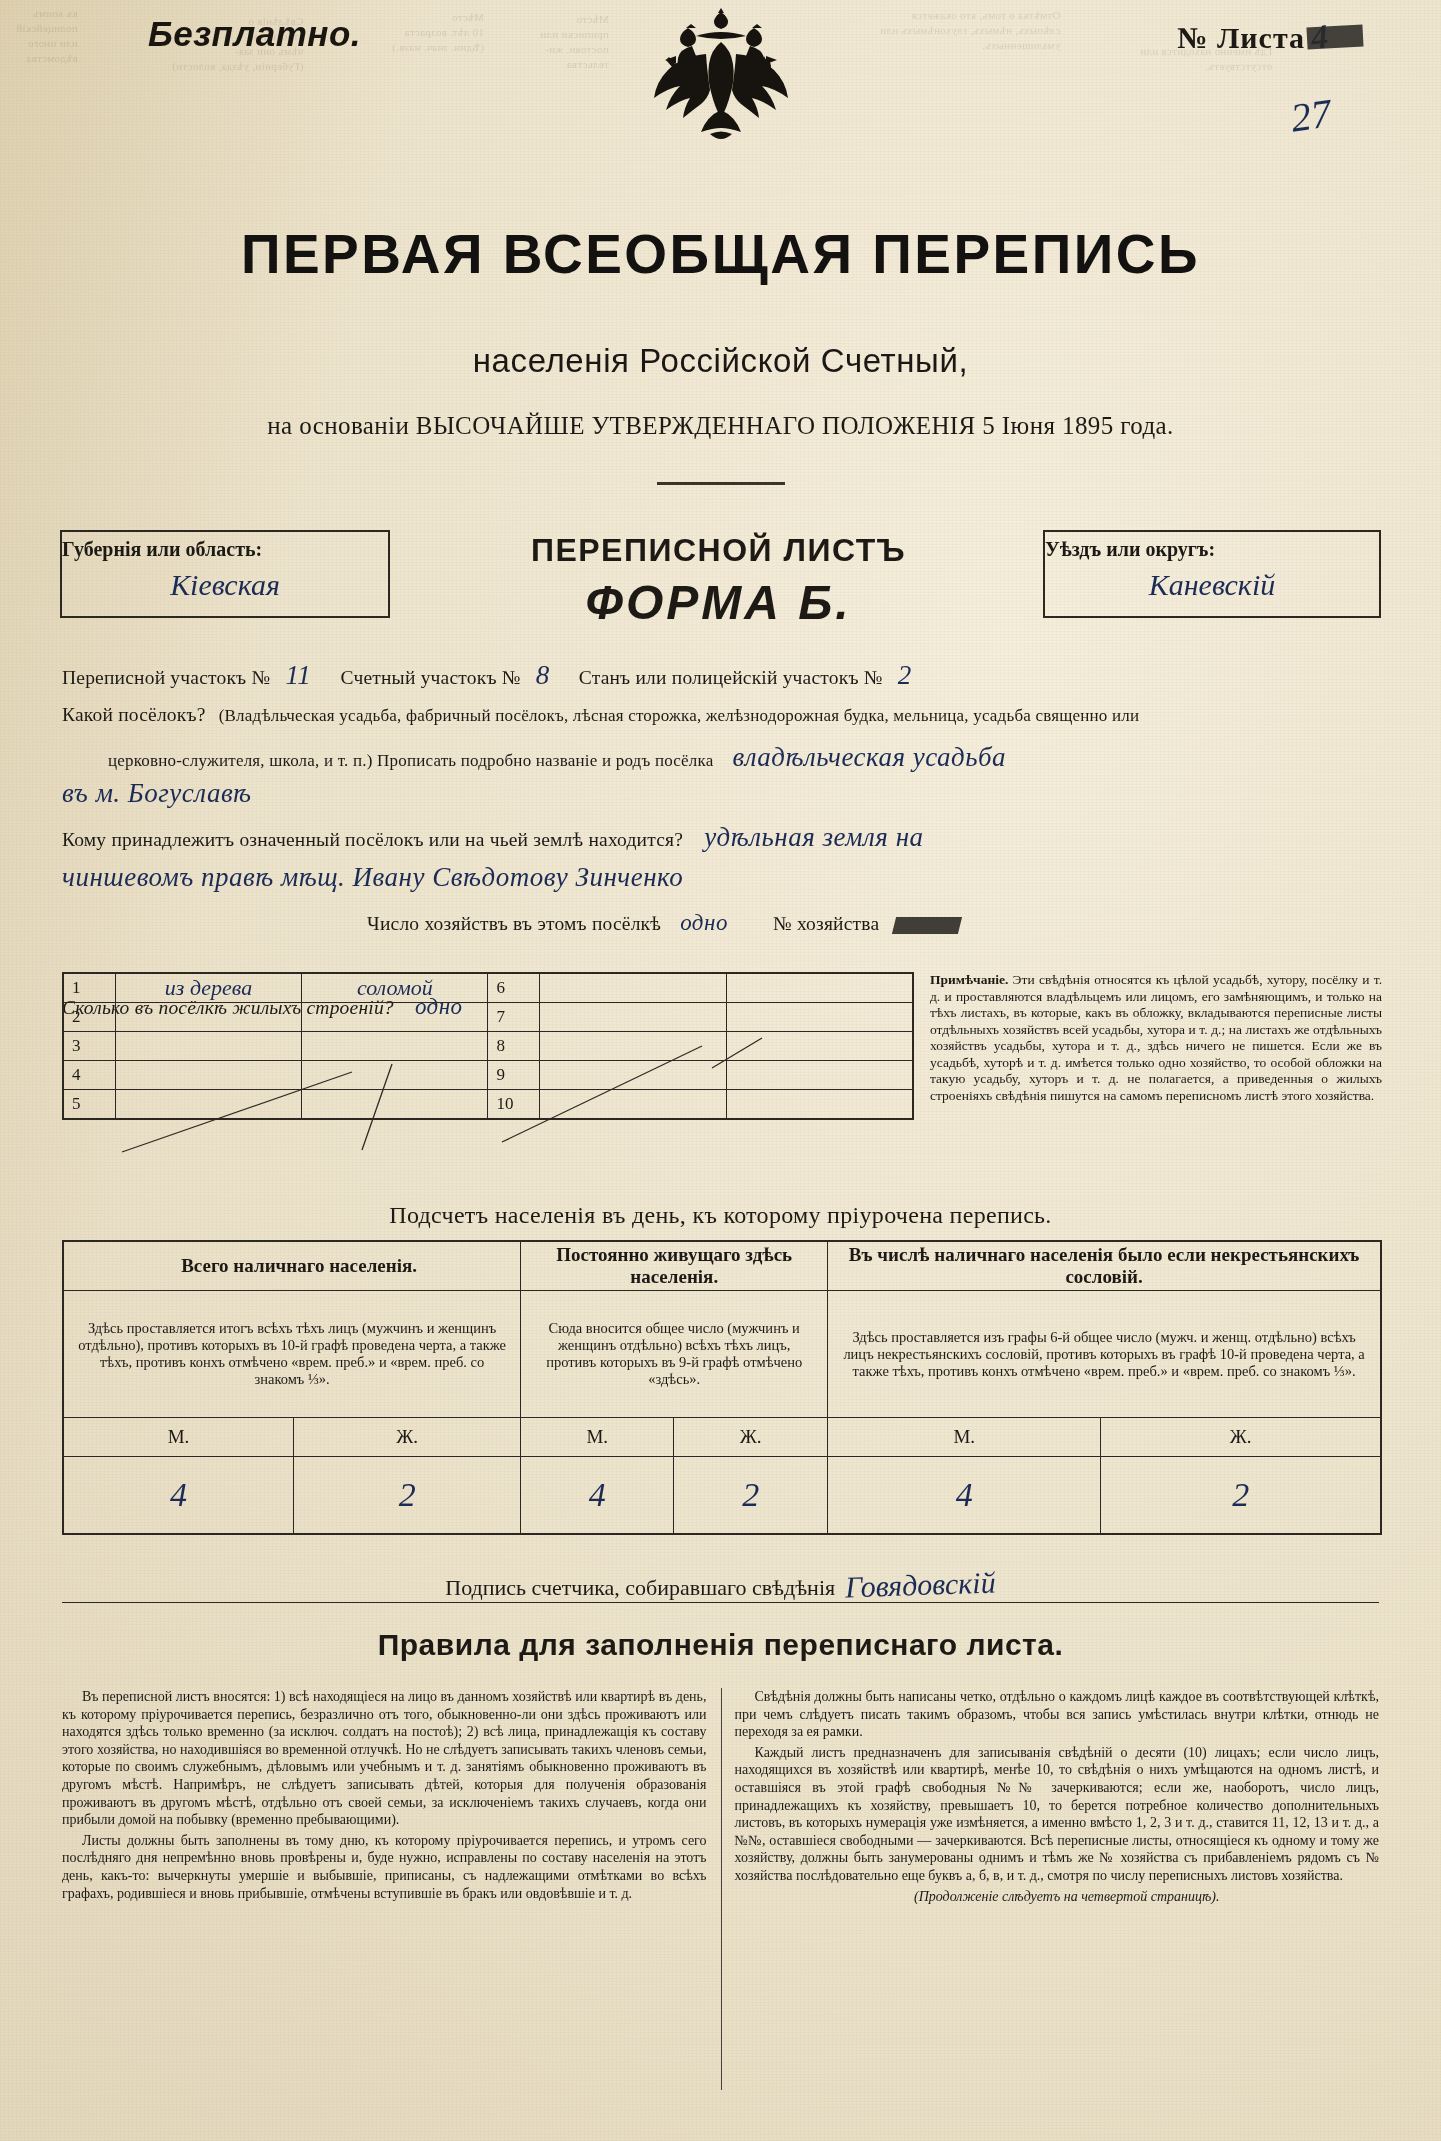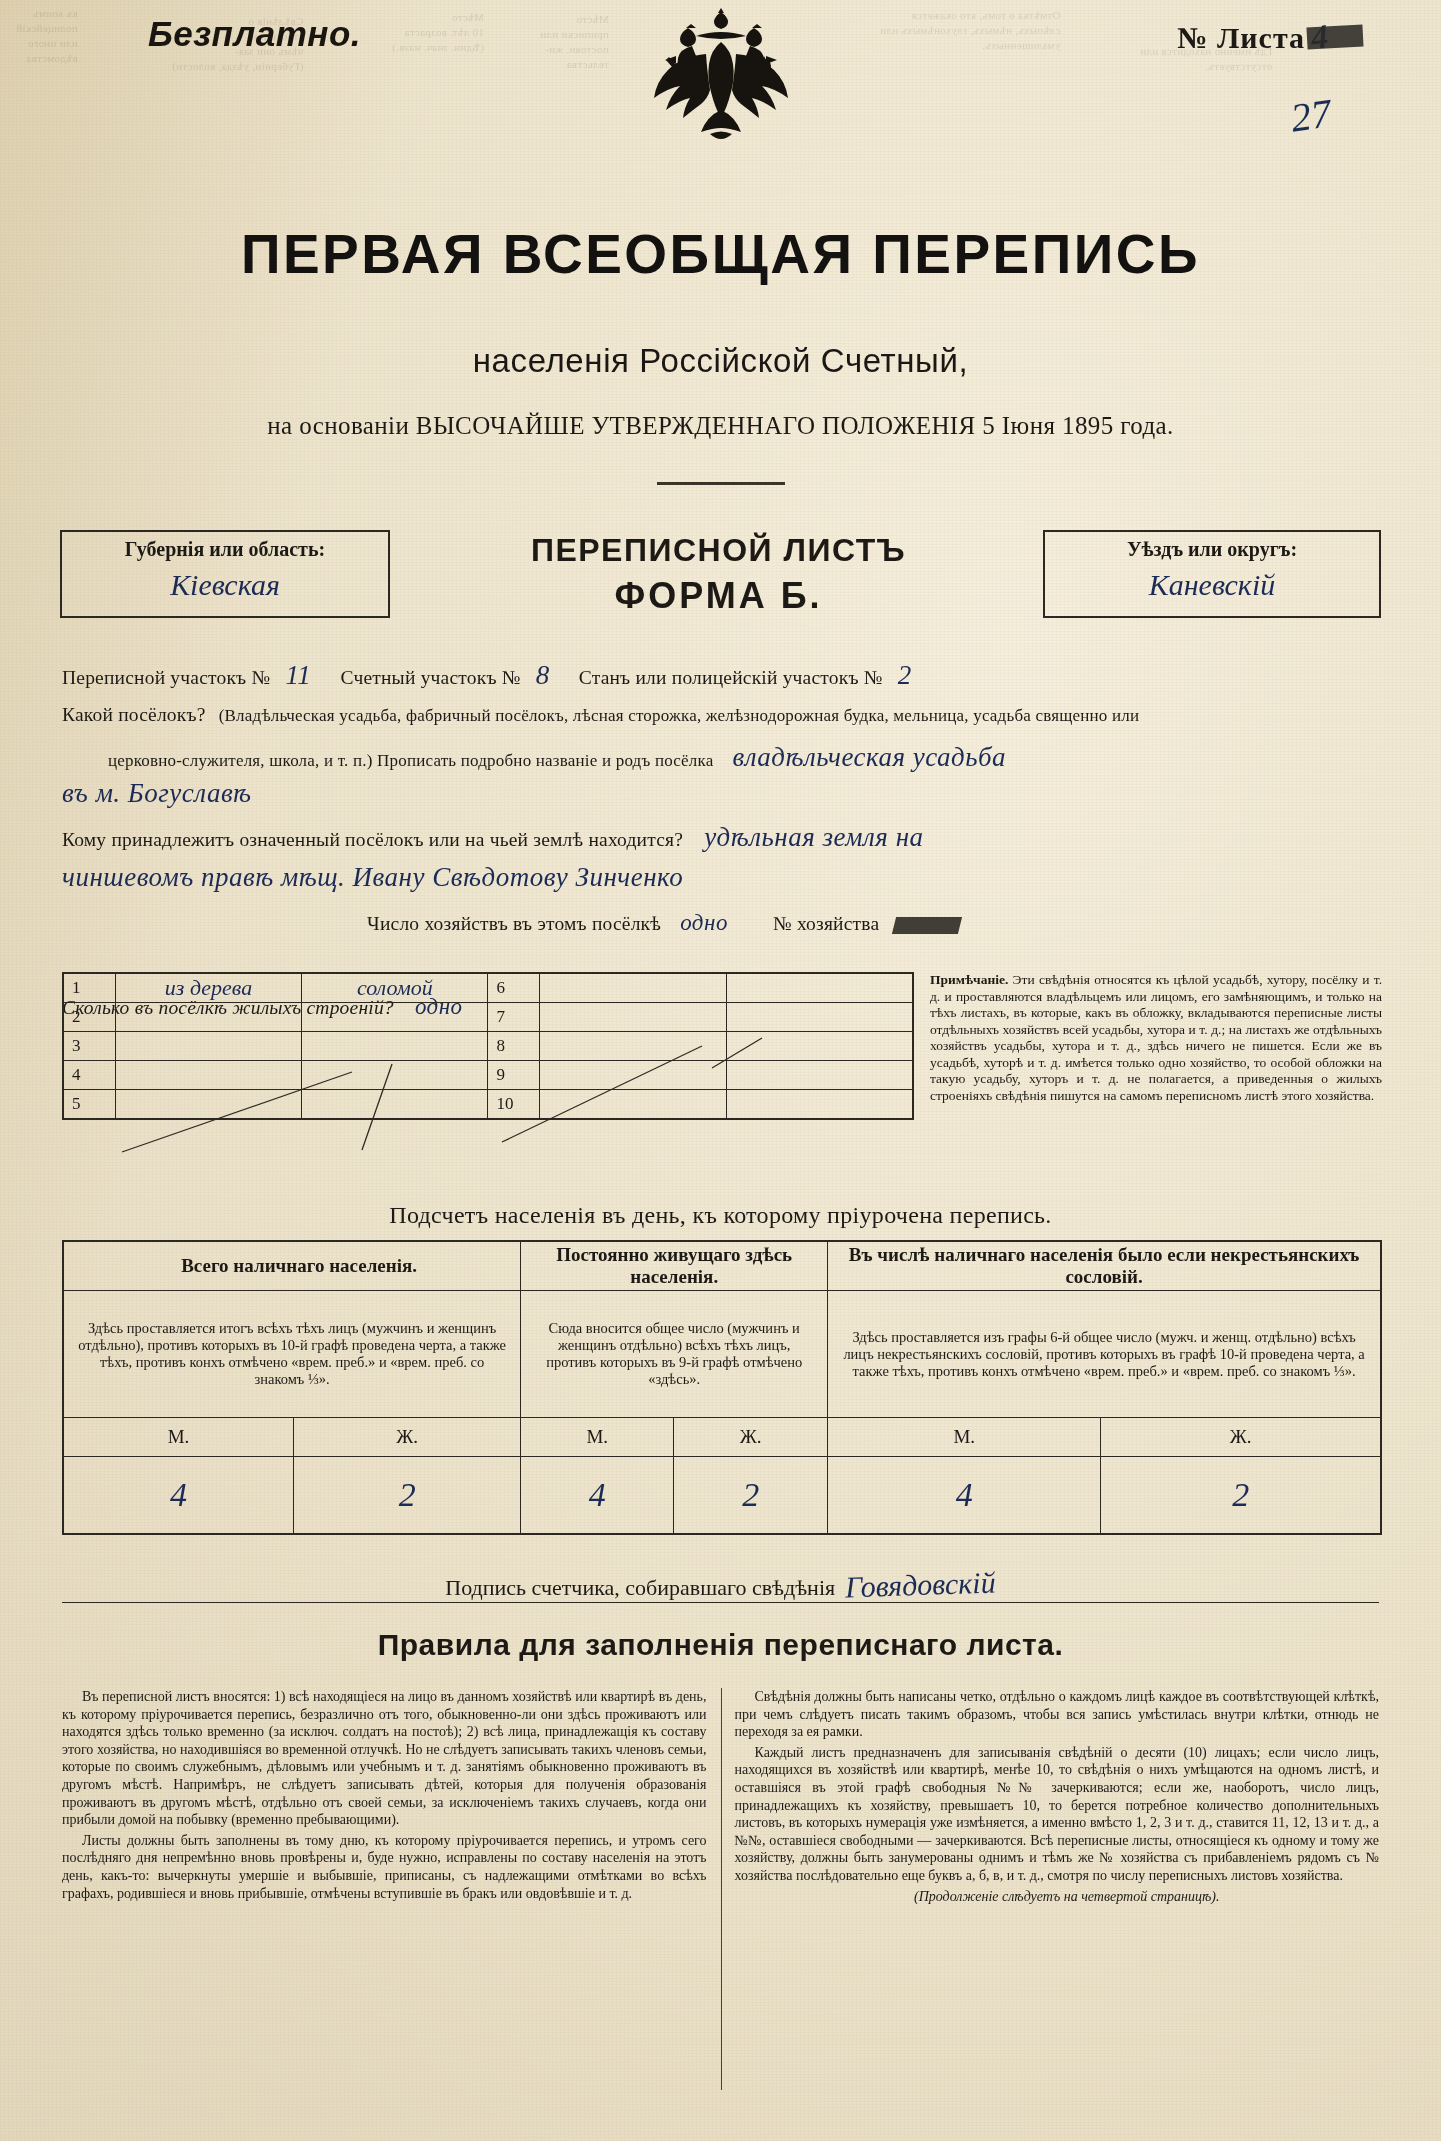--- a/index.html
+++ b/index.html
@@ -120,21 +120,21 @@
   
   .hdr-row { position:absolute; top:530px; left:60px; right:60px; height:94px; }
   .hdr-box {
     position:absolute; top:0;
     border:2px solid #2c2721;
     height:88px;
     box-sizing:border-box;
   }
   .hdr-box .cap {
     position:absolute; top:6px; left:0; width:100%;
-    text-align:center;
+    text-align:left;
     font-family:"Liberation Serif", serif;
     font-weight:bold;
     font-size:20px;
   }
   .hdr-box .val {
     position:absolute; top:36px; left:0; width:100%;
     text-align:center;
     font-family:"Liberation Serif", serif;
     font-style:italic;
     font-size:30px;
@@ -146,22 +146,23 @@
     position:absolute; left:352px; right:356px; top:0;
     text-align:center;
   }
   .hdr-center .l1 {
     font-family:"Liberation Sans", sans-serif;
     font-weight:bold; font-size:32px; letter-spacing:1.5px;
     margin-top:2px;
   }
   .hdr-center .l2 {
     font-family:"Liberation Sans", sans-serif;
-    font-weight:bold; font-size:36px; letter-spacing:3px;
+    font-weight:bold; font-size:48px; letter-spacing:3px;
     margin-top:6px;
+    font-style:italic;
   }
 
   
   .line {
     position:absolute; left:62px; right:62px;
     font-family:"Liberation Serif", serif;
     font-size:19.5px;
     line-height:30px;
     letter-spacing:0.2px;
   }

